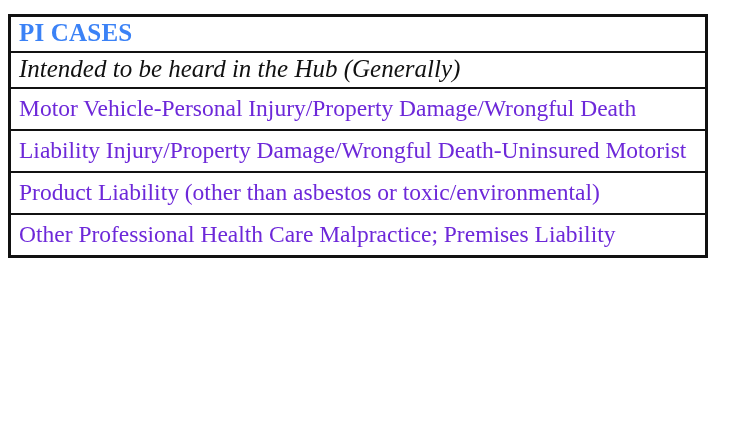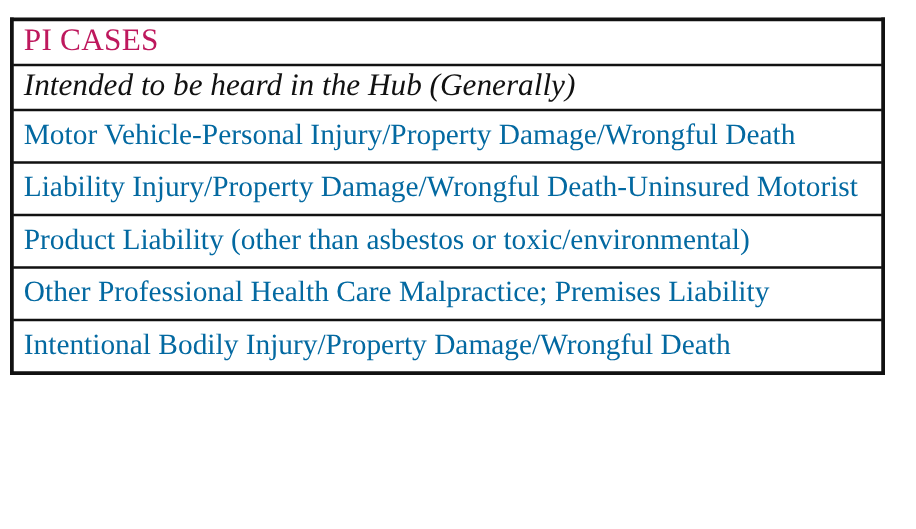--- a/index.html
+++ b/index.html
@@ -35,42 +35,42 @@
   }
   table.pi-table td {
     border: 2px solid #111111;
     padding: 2px 8px 4px 8px;
     vertical-align: middle;
     background: #ffffff;
   }
   td.header-cell {
     background: #8ca8d4;
     border-bottom: 0;
-    font-weight: normal;
+    font-weight: bold;
     font-size: 25px;
     letter-spacing: 0.2px;
     padding-top: 5px;
     padding-bottom: 2px;
-    color: #be185d;
+    color: #3b82f6;
   }
   td.subheader-cell {
     background: #8ca8d4;
     border-top: 0;
     font-style: italic;
     font-size: 25px;
     padding-top: 0px;
     padding-bottom: 6px;
     padding-left: 16px;
     color: #111111;
   }
   td.row-cell {
     font-size: 23.5px;
     line-height: 1.12;
     height: 34px;
-    color: #0369a1;
+    color: #6d28d9;
     white-space: nowrap;
   }
 </style>
 </head>
 <body>
 
 <div class="page">
   <div class="table-wrap">
     <table class="pi-table">
       <tbody>
@@ -85,19 +85,16 @@
         </tr>
         <tr>
           <td class="row-cell">Liability Injury/Property Damage/Wrongful Death-Uninsured Motorist</td>
         </tr>
         <tr>
           <td class="row-cell">Product Liability (other than asbestos or toxic/environmental)</td>
         </tr>
         <tr>
           <td class="row-cell">Other Professional Health Care Malpractice; Premises Liability</td>
         </tr>
-        <tr>
-          <td class="row-cell">Intentional Bodily Injury/Property Damage/Wrongful Death</td>
-        </tr>
       </tbody>
     </table>
   </div>
 </div>
 
 </body></html>

